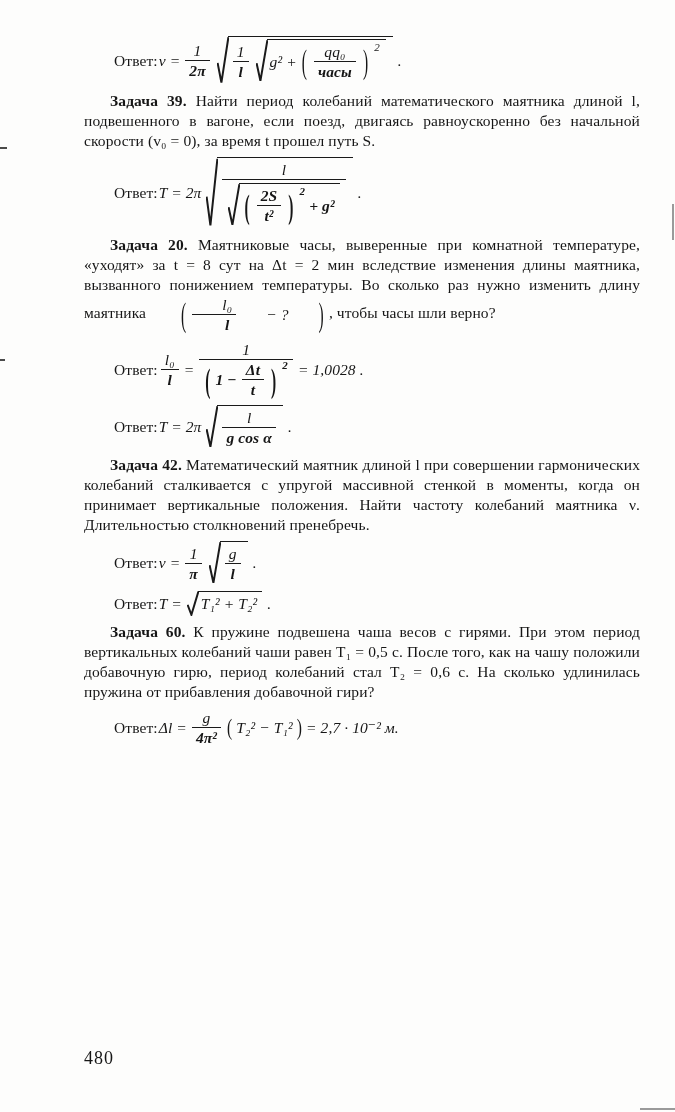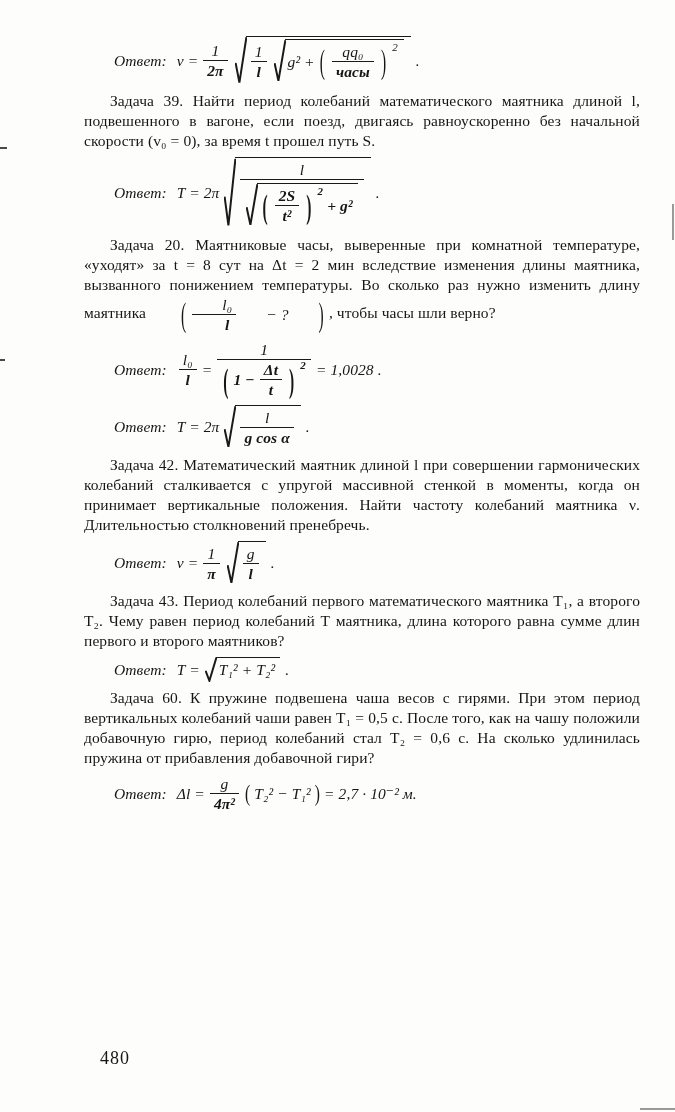--- a/index.html
+++ b/index.html
@@ -5,39 +5,39 @@
   html,body { margin:0; padding:0; background:#d9d9d9; }
   .page {
     width:675px; height:1112px; background:#fdfdfc; position:relative; overflow:hidden;
     font-family:"Liberation Serif","DejaVu Serif",serif; color:#161616; margin:0 auto;
   }
   .content {
     position:absolute; left:84px; top:30px; width:556px;
     font-size:15.5px; line-height:20px; text-align:justify; letter-spacing:0.1px;
   }
   .prob { margin:3px 0; text-indent:26px; }
-  .ptitle { font-weight:normal; }
+  .ptitle { font-weight:bold; }
   .ans { display:flex; align-items:center; margin:6px 0 6px 30px; text-indent:0; }
-  .ans-label { font-style:italic; margin-right:10px; white-space:nowrap; }
+  .ans-label { margin-right:1px; white-space:nowrap; }
   .math { display:inline-flex; align-items:center; font-style:italic; white-space:nowrap; gap:3px; }
   .inline-math { display:inline-flex; align-items:center; vertical-align:middle;
     font-style:italic; white-space:nowrap; margin:0 3px; gap:2px; }
   .frac { display:inline-flex; flex-direction:column; align-items:stretch; margin:0 2px; }
   .num, .den { display:flex; justify-content:center; align-items:center; padding:0 4px; gap:3px; line-height:19px; }
   .den { border-top:1.3px solid #1a1a1a;font-weight:bold; }
   .den > .sqrt { margin-top:3px; }
   .sqrt { display:inline-flex; position:relative; padding-left:11px; margin:0 2px; }
   .radicand { display:inline-flex; align-items:center; border-top:1.3px solid #1a1a1a;
     padding:2px 5px 2px 3px; gap:3px; }
   .rad { position:absolute; left:0; top:0; width:12px; height:100%; }
   .psup { font-size:11px; align-self:flex-start; line-height:1; margin:0 1px; }
   .bigp { display:inline-block; transform:scaleY(2.2); font-style:normal; margin:0 2px; }
   .bigp-sm { display:inline-block; transform:scaleY(1.45); font-style:normal; margin:0 1px; }
   .wsub { font-size:10px; font-style:italic; }
-  .pagenum { position:absolute; left:100px; top:1048px; font-size:18px; letter-spacing:1px; }
+  .pagenum { position:absolute; left:84px; top:1048px; font-size:18px; letter-spacing:1px; }
   .artifact { position:absolute; background:#4a4a4a; }
   .artifact.light { background:#9a9a9a; }
 </style>
 </head>
 <body>
 
 <div class="page">
   <div class="content">
 
     <div class="ans">
@@ -194,24 +194,20 @@
             <span class="frac">
               <span class="num">g</span>
               <span class="den">l</span>
             </span>
           </span>
         </span>
         <span>.</span>
       </span>
     </div>
 
-    <p class="prob">
-      <b class="ptitle">Задача 43.</b>
-      <span>Период колебаний первого математического маятника T₁, а второго T₂. Чему равен период колебаний T маятника, длина которого равна сумме длин первого и второго маятников?</span>
-    </p>
     <div class="ans">
       <span class="ans-label">Ответ:</span>
       <span class="math">
         <span>T =</span>
         <span class="sqrt">
           <svg class="rad" viewBox="0 0 12 40" preserveAspectRatio="none">
               <path d="M0.6 22 L4.4 38 L11.4 1" fill="none" stroke="#1a1a1a" stroke-width="2" vector-effect="non-scaling-stroke"></path>
             </svg>
           <span class="radicand">T₁² + T₂²</span>
         </span>

